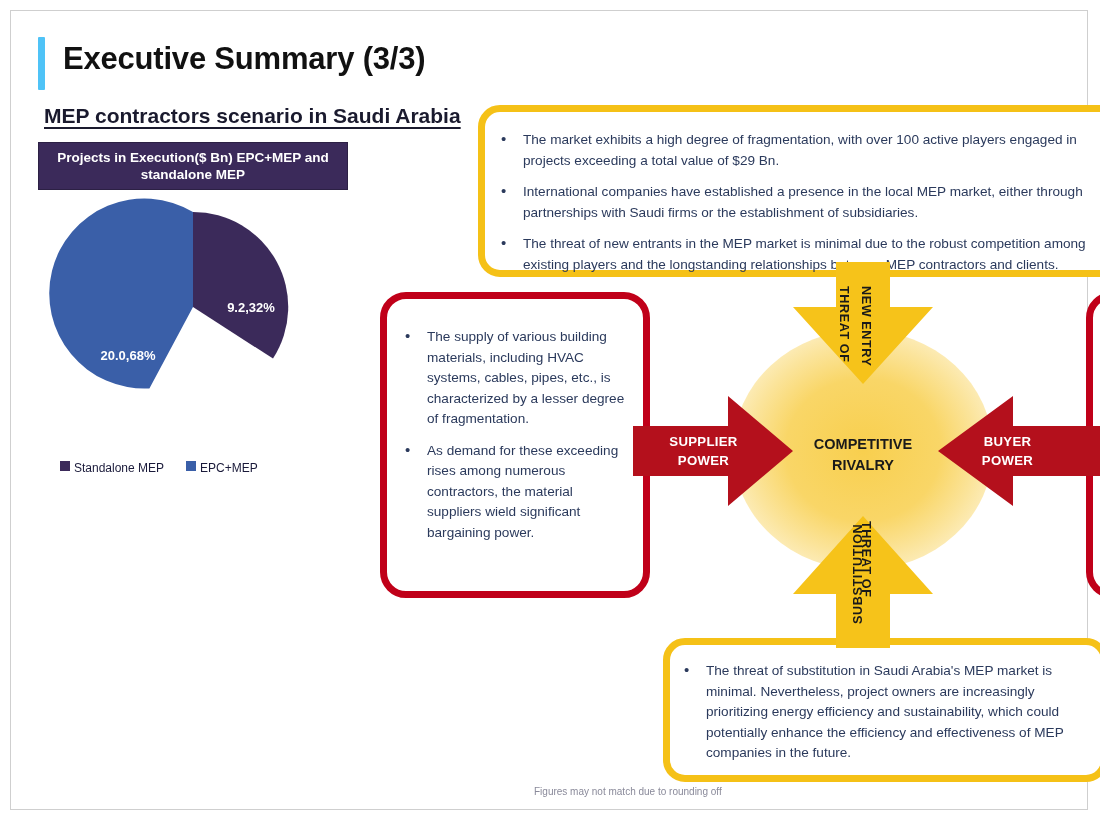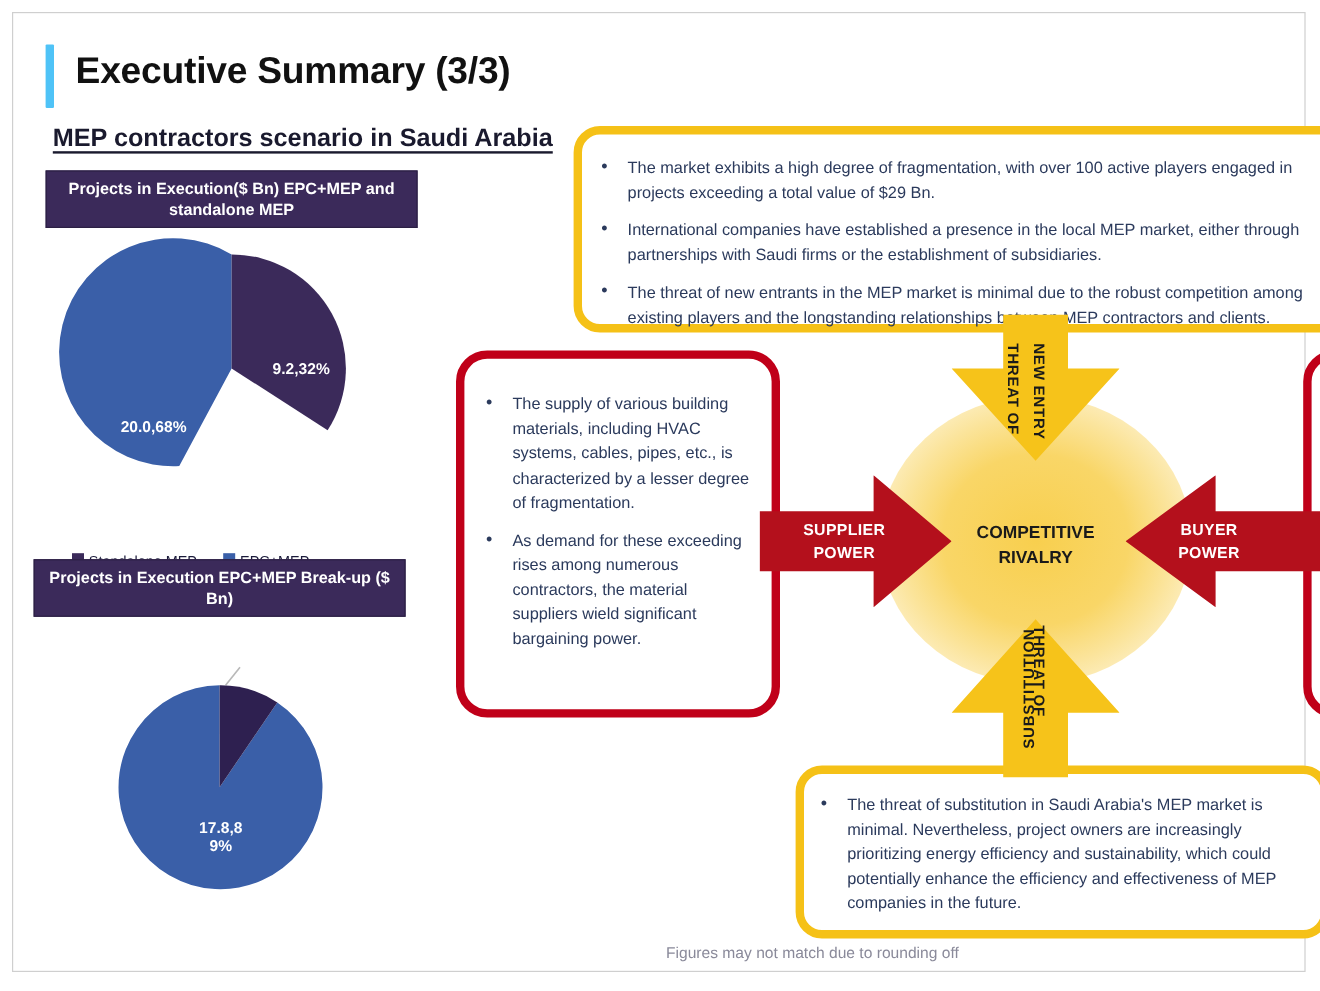--- a/index.html
+++ b/index.html
@@ -128,22 +128,22 @@
 
   .side-arrow-label{
     position:absolute;
     color:#ffffff;font-weight:bold;font-size:13.2px;
     text-align:center;line-height:19px;
     white-space:pre-line;
     letter-spacing:0.3px;
   }
 
   .footnote{
-    position:absolute;left:555px;top:786px;
-    font-size:13px;color:#8a8a9a;
+    position:absolute;left:534px;top:786px;
+    font-size:10px;color:#8a8a9a;
     white-space:nowrap;
   }
   svg{display:block;}
 </style>
 </head>
 <body>
 
 <div id="slide">
   <div class="slide-frame"></div>
 
@@ -175,34 +175,21 @@
         </span>
         <span class="legend-row">
           <span class="swatch" style="background:#3a5fa8;"></span>
           <span>EPC+MEP</span>
         </span>
       </div>
     </div>
   </div>
 
   <div class="chart-card" style="left:28px;top:466px;width:310px;">
-    <div class="chart-hdr">Projects in Execution EPC+MEP Break-up ($ Bn)</div>
-
-    <div class="pie-wrap" style="height:232px;">
-      <svg width="310" height="232" viewBox="0 0 310 232">
-
-        <path d="M172 42 L160 57" stroke="#b9b9b9" stroke-width="1.4" fill="none"></path>
-
-        <path d="M155 142 L155 57 A85 85 0 1 0 203.1 71.4 Z" fill="#3a5fa8"></path>
-
-        <path d="M155 142 L155 57 A85 85 0 0 1 203.1 71.4 Z" fill="#2e2050"></path>
-      </svg>
-      <div class="pie-lbl" style="left:108px;top:168px;width:96px;">17.8,8
-9%</div>
-    </div>
+
 
   </div>
 
   <div class="callout yellow" style="left:478px;top:105px;width:660px;height:172px;padding:18px 22px 10px 8px;">
     <ul>
       <li>The market exhibits a high degree of fragmentation, with over 100 active players engaged in projects exceeding a total value of $29 Bn.</li>
       <li>International companies have established a presence in the local MEP market, either through partnerships with Saudi firms or the establishment of subsidiaries.</li>
       <li>The threat of new entrants in the MEP market is minimal due to the robust competition among existing players and the longstanding relationships between MEP contractors and clients.</li>
     </ul>
   </div>

